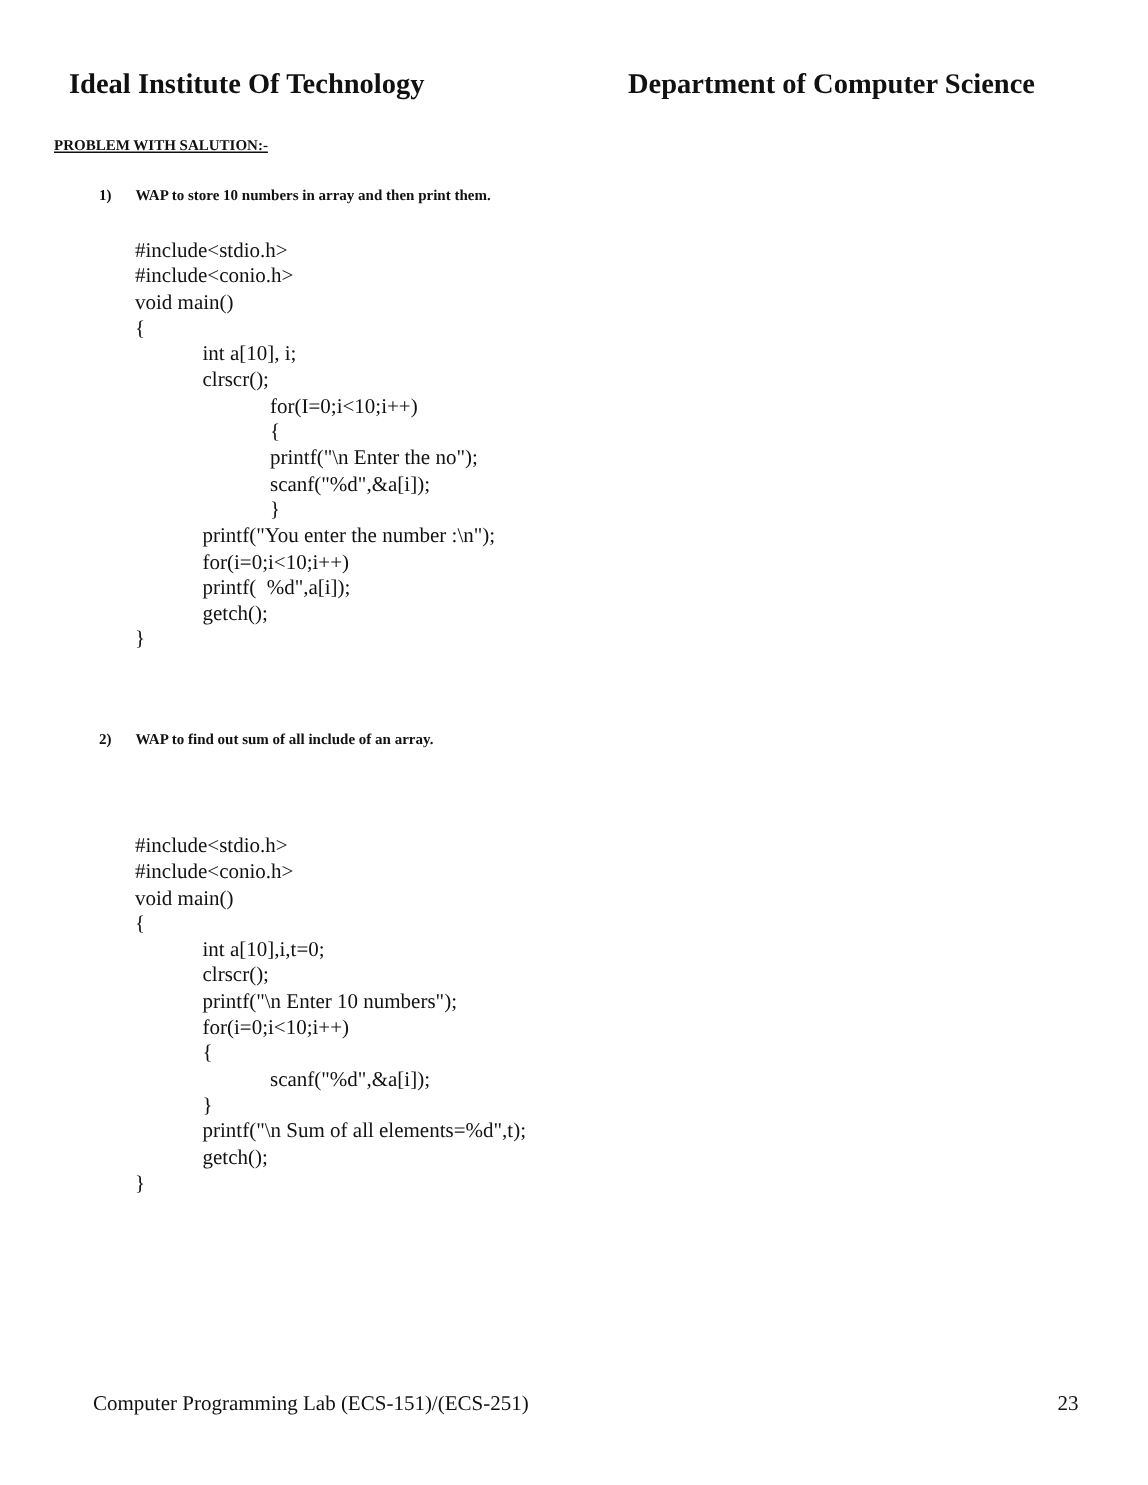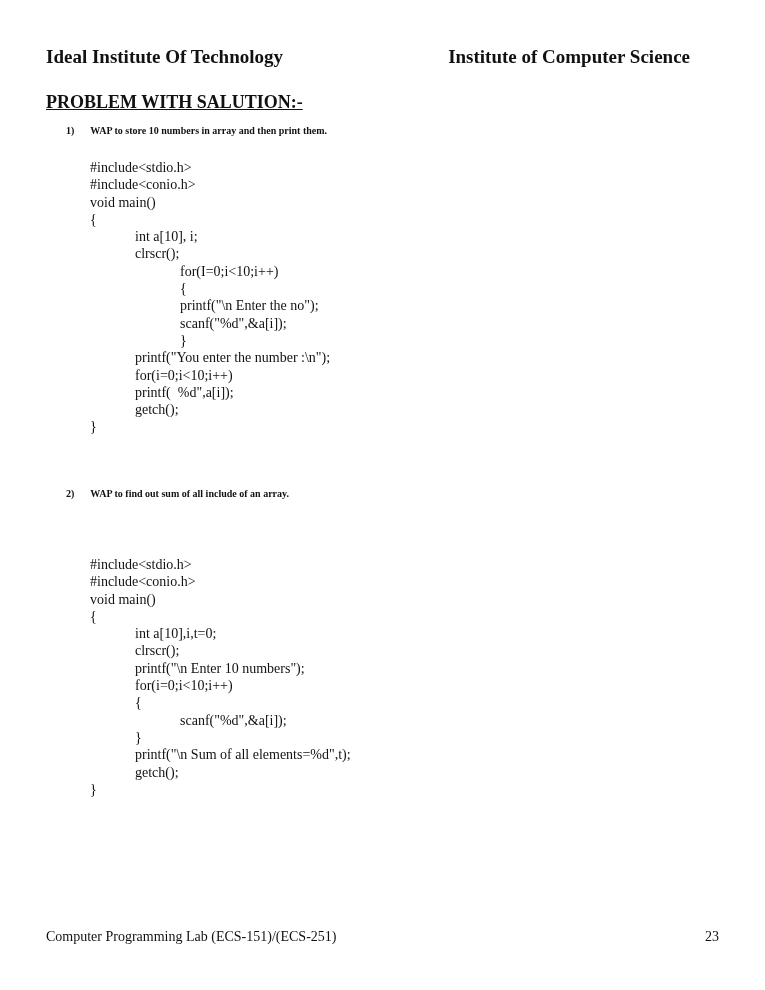--- a/index.html
+++ b/index.html
@@ -4,36 +4,36 @@
 <style>
   html, body { margin: 0; padding: 0; background: #ffffff; }
   body {
     width: 765px; height: 990px; position: relative; overflow: hidden;
     font-family: "Liberation Serif", "DejaVu Serif", serif; color: #111;
   }
   .abs { position: absolute; }
   .hdr { top: 46px; font-size: 19px; font-weight: bold; }
   .hdr-left { left: 46px; }
   .hdr-right { right: 75px; }
-  .section-title { left: 46px; top: 92px; font-size: 18px; font-weight: bold; text-decoration: underline; }
+  .section-title { left: 36px; top: 92px; font-size: 10px; font-weight: bold; text-decoration: underline; }
   .q { font-size: 10px; font-weight: bold; }
   .q .num { display: inline-block; width: 22px; }
   .code { left: 90px; font-size: 14px; line-height: 17.3px; }
   .code .line { white-space: pre; height: 17.3px; }
   .i1 { padding-left: 45px; }
   .i2 { padding-left: 90px; }
-  .footer { top: 929px; font-size: 14px; }
+  .footer { top: 929px; font-size: 14px; margin-left: 16px; }
   .footer-left { left: 46px; }
   .footer-right { right: 46px; }
 </style>
 </head>
 <body>
 
 <div class="abs hdr hdr-left">Ideal Institute Of Technology</div>
-<div class="abs hdr hdr-right">Institute of Computer Science</div>
+<div class="abs hdr hdr-right">Department of Computer Science</div>
 
 <div class="abs section-title">PROBLEM WITH SALUTION:-</div>
 
 <div class="abs q" style="left:66px; top:125px;">
   <span class="num">1)</span>
   <span>WAP to store 10 numbers in array and then print them.</span>
 </div>
 <div class="abs code" id="code-0" style="top:159px;">
     <div class="line">#include&lt;stdio.h&gt;</div>
     <div class="line">#include&lt;conio.h&gt;</div>

